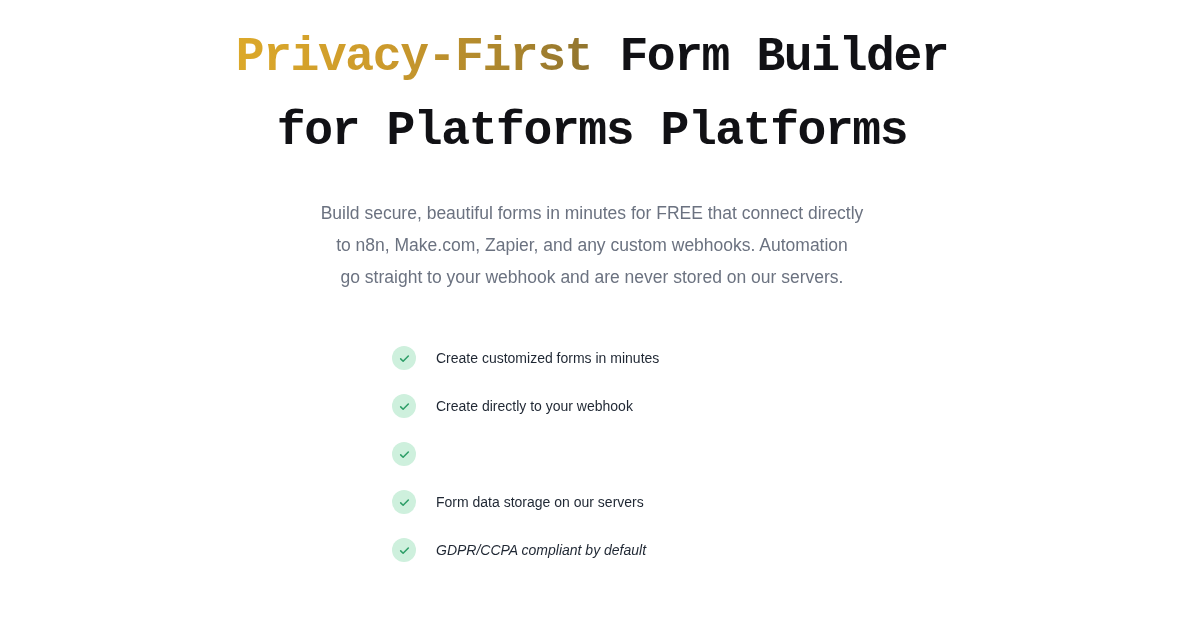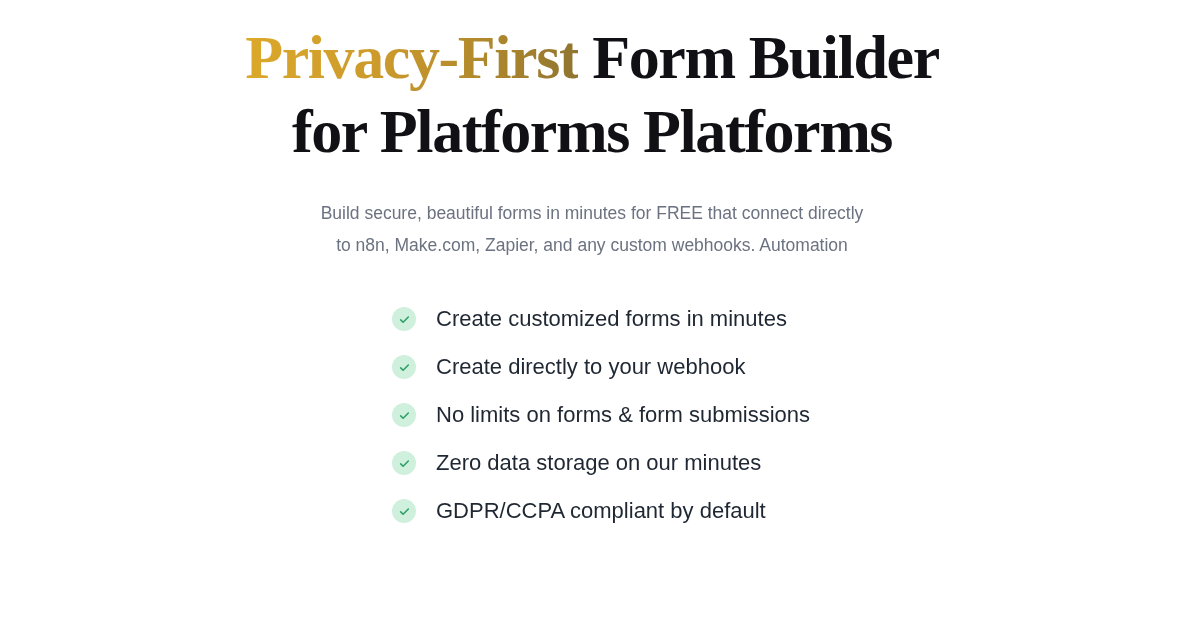--- a/index.html
+++ b/index.html
@@ -25,22 +25,22 @@
     flex-direction: column;
     align-items: center;
   }
 
   
   .hero-heading {
     margin: 0;
     padding: 0;
     width: 860px;
     text-align: center;
-    font-family: Liberation Serif, serif;
-    font-size: 62px;
+    font-family: Liberation Mono, monospace;
+    font-size: 48px;
     font-weight: bold;
     line-height: 74px;
     letter-spacing: -1.4px;
     color: #111115;
     padding-top: 20px;
   }
   .heading-line {
     display: block;
     white-space: nowrap;
   }
@@ -50,21 +50,21 @@
     background-clip: text;
     -webkit-text-fill-color: transparent;
     color: #C39629;
   }
   .heading-rest {
     color: #111115;
   }
 
   
   .hero-sub {
-    margin: 9px;
+    margin: 16px;
     padding: 0;
     width: 680px;
     text-align: center;
     font-size: 17.5px;
     font-weight: normal;
     line-height: 32px;
     color: #6B7280;
     margin-top: 29px;
   }
   .sub-line {
@@ -83,55 +83,57 @@
     left: 10px;
   }
   .feature-item {
     display: flex;
     align-items: center;
     height: 24px;
     margin-bottom: 24px;
   }
   .feature-item:last-child {
     margin-bottom: 0;
+    font-style: italic;
   }
   .check-badge {
     flex: 0 0 auto;
     width: 24px;
     height: 24px;
     border-radius: 50%;
     background: #CEF0DD;
     display: flex;
     align-items: center;
     justify-content: center;
   }
   .check-badge svg {
     display: block;
   }
   .feature-label {
     margin-left: 20px;
-    font-size: 22px;
+    font-size: 14px;
     line-height: 24px;
     color: #1F2733;
     white-space: nowrap;
   }
 </style>
 </head>
 <body>
 
 <div class="hero">
 
   <h1 class="hero-heading">
     <span class="heading-line"><span class="accent-gold">Privacy-First</span><span class="heading-rest"> Form Builder</span></span>
     <span class="heading-line">for Platforms Platforms</span>
   </h1>
 
   <p class="hero-sub">
     <span class="sub-line">Build secure, beautiful forms in minutes for FREE that connect directly</span>
     <span class="sub-line">to n8n, Make.com, Zapier, and any custom webhooks. Automation</span>
+    <span class="sub-line">go straight to your webhook and are never stored on our servers.</span>
   </p>
 
   <ul class="feature-list">
     <li class="feature-item">
       <span class="check-badge">
         <svg width="13" height="13" viewBox="0 0 16 16" fill="none" aria-hidden="true">
           <path d="M3.3 8.4L6.3 11.3L12.7 4.9" stroke="#2E9E68" stroke-width="1.9" stroke-linecap="round" stroke-linejoin="round"></path>
         </svg>
       </span>
       <span class="feature-label">Create customized forms in minutes</span>
@@ -143,29 +145,28 @@
         </svg>
       </span>
       <span class="feature-label">Create directly to your webhook</span>
     </li>
     <li class="feature-item">
       <span class="check-badge">
         <svg width="13" height="13" viewBox="0 0 16 16" fill="none" aria-hidden="true">
           <path d="M3.3 8.4L6.3 11.3L12.7 4.9" stroke="#2E9E68" stroke-width="1.9" stroke-linecap="round" stroke-linejoin="round"></path>
         </svg>
       </span>
-      <span class="feature-label">No limits on forms &amp; form submissions</span>
     </li>
     <li class="feature-item">
       <span class="check-badge">
         <svg width="13" height="13" viewBox="0 0 16 16" fill="none" aria-hidden="true">
           <path d="M3.3 8.4L6.3 11.3L12.7 4.9" stroke="#2E9E68" stroke-width="1.9" stroke-linecap="round" stroke-linejoin="round"></path>
         </svg>
       </span>
-      <span class="feature-label">Zero data storage on our minutes</span>
+      <span class="feature-label">Form data storage on our servers</span>
     </li>
     <li class="feature-item">
       <span class="check-badge">
         <svg width="13" height="13" viewBox="0 0 16 16" fill="none" aria-hidden="true">
           <path d="M3.3 8.4L6.3 11.3L12.7 4.9" stroke="#2E9E68" stroke-width="1.9" stroke-linecap="round" stroke-linejoin="round"></path>
         </svg>
       </span>
       <span class="feature-label">GDPR/CCPA compliant by default</span>
     </li>
   </ul>

